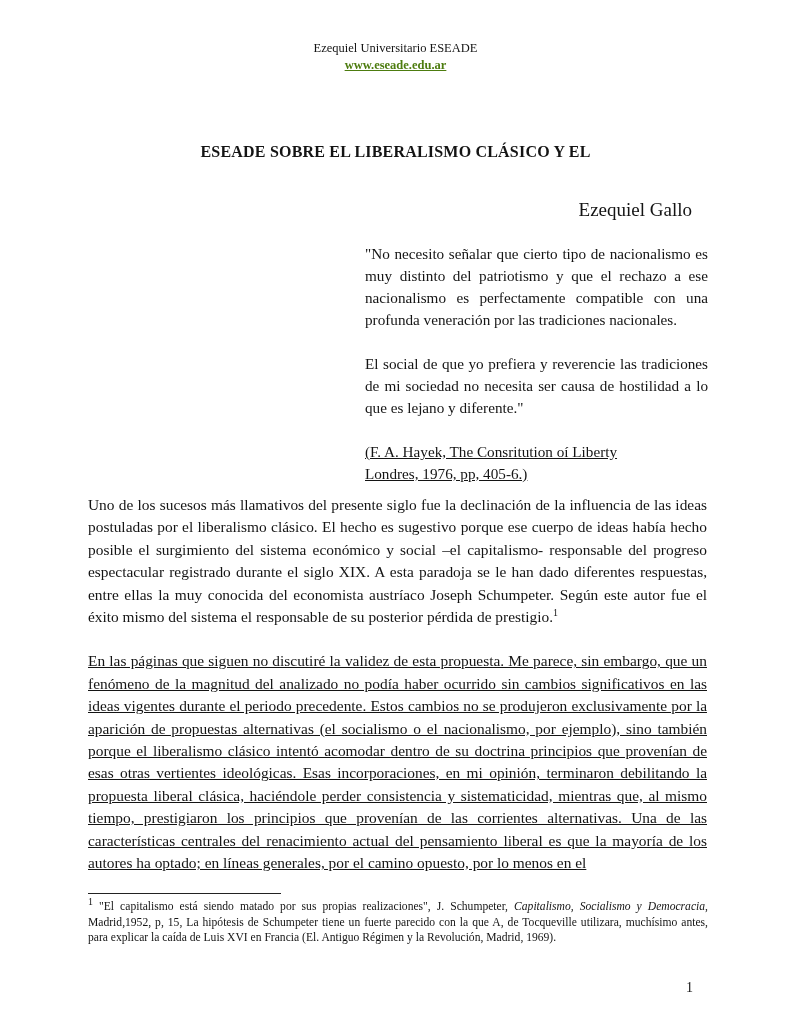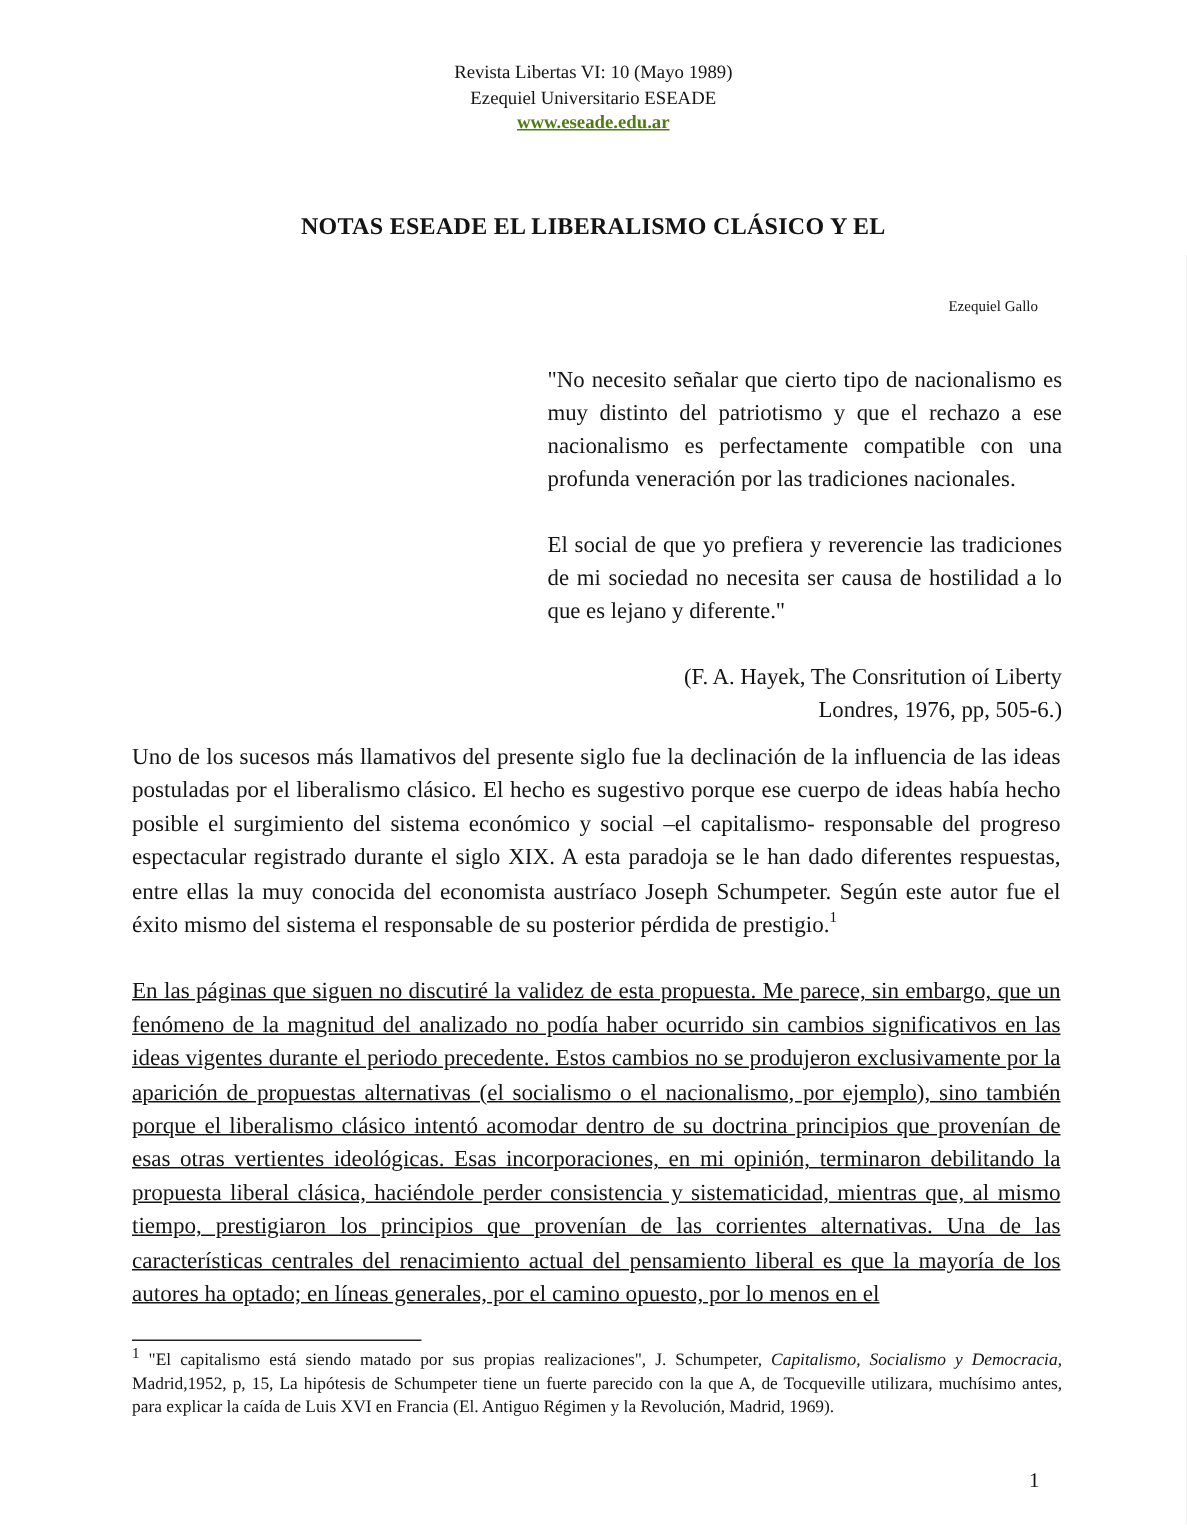--- a/index.html
+++ b/index.html
@@ -32,31 +32,31 @@
     margin: 0;
     text-align: center;
     font-size: 16px;
     font-weight: bold;
     line-height: 21px;
     letter-spacing: 0.2px;
   }
   .author {
     position: absolute;
     top: 199px; right: 99px;
-    font-size: 10px;
+    font-size: 19px;
   }
   .epigraph {
     position: absolute;
     top: 243px; left: 365px; width: 343px;
     font-size: 15.2px;
     line-height: 22px;
     text-align: justify;
   }
   .epigraph p { margin: 0 0 22px 0; }
-  .citation { text-align: right; }
+  .citation { text-align: left; text-decoration: underline; }
   .body-text {
     position: absolute;
     top: 494px; left: 88px; width: 619px;
     font-size: 15.4px;
     line-height: 22.4px;
     text-align: justify;
   }
   .body-text p { margin: 0; }
   .body-text p + p { margin-top: 22px; text-decoration: underline; }
   sup { font-size: 10px; line-height: 0; }
@@ -79,37 +79,36 @@
     top: 980px; left: 686px;
     font-size: 14px;
   }
 </style>
 </head>
 <body>
 
 <div class="page">
 
   <div class="header">
-    <div>Revista Libertas VI: 10 (Mayo 1989)</div>
     <div>Ezequiel Universitario ESEADE</div>
     <div>
       <span class="site-link">www.eseade.edu.ar</span>
     </div>
   </div>
 
-  <h1 class="title"><span>NOTAS ESEADE EL LIBERALISMO CLÁSICO Y EL</span><br></h1>
+  <h1 class="title"><span>ESEADE SOBRE EL LIBERALISMO CLÁSICO Y EL</span><br></h1>
 
   <div class="author">Ezequiel Gallo</div>
 
   <div class="epigraph">
     <p>"No necesito señalar que cierto tipo de nacionalismo es muy distinto del patriotismo y que el rechazo a ese nacionalismo es perfectamente compatible con una profunda veneración por las tradiciones nacionales.</p>
     <p>El social de que yo prefiera y reverencie las tradiciones de mi sociedad no necesita ser causa de hostilidad a lo que es lejano y diferente."</p>
     <div class="citation">
       <div>(F. A. Hayek, The Consritution oí Liberty</div>
-      <div>Londres, 1976, pp, 505-6.)</div>
+      <div>Londres, 1976, pp, 405-6.)</div>
     </div>
   </div>
 
   <div class="body-text">
     <p><span>Uno de los sucesos más llamativos del presente siglo fue la declinación de la influencia de las ideas postuladas por el liberalismo clásico. El hecho es sugestivo porque ese cuerpo de ideas había hecho posible el surgimiento del sistema económico y social –el capitalismo- responsable del progreso espectacular registrado durante el siglo XIX. A esta paradoja se le han dado diferentes respuestas, entre ellas la muy conocida del economista austríaco Joseph Schumpeter. Según este autor fue el éxito mismo del sistema el responsable de su posterior pérdida de prestigio.</span><sup>1</sup></p>
     <p>En las páginas que siguen no discutiré la validez de esta propuesta. Me parece, sin embargo, que un fenómeno de la magnitud del analizado no podía haber ocurrido sin cambios significativos en las ideas vigentes durante el periodo precedente. Estos cambios no se produjeron exclusivamente por la aparición de propuestas alternativas (el socialismo o el nacionalismo, por ejemplo), sino también porque el liberalismo clásico intentó acomodar dentro de su doctrina principios que provenían de esas otras vertientes ideológicas. Esas incorporaciones, en mi opinión, terminaron debilitando la propuesta liberal clásica, haciéndole perder consistencia y sistematicidad, mientras que, al mismo tiempo, prestigiaron los principios que provenían de las corrientes alternativas. Una de las características centrales del renacimiento actual del pensamiento liberal es que la mayoría de los autores ha optado; en líneas generales, por el camino opuesto, por lo menos en el</p>
   </div>
 
   <div class="footnote-rule"></div>
 

